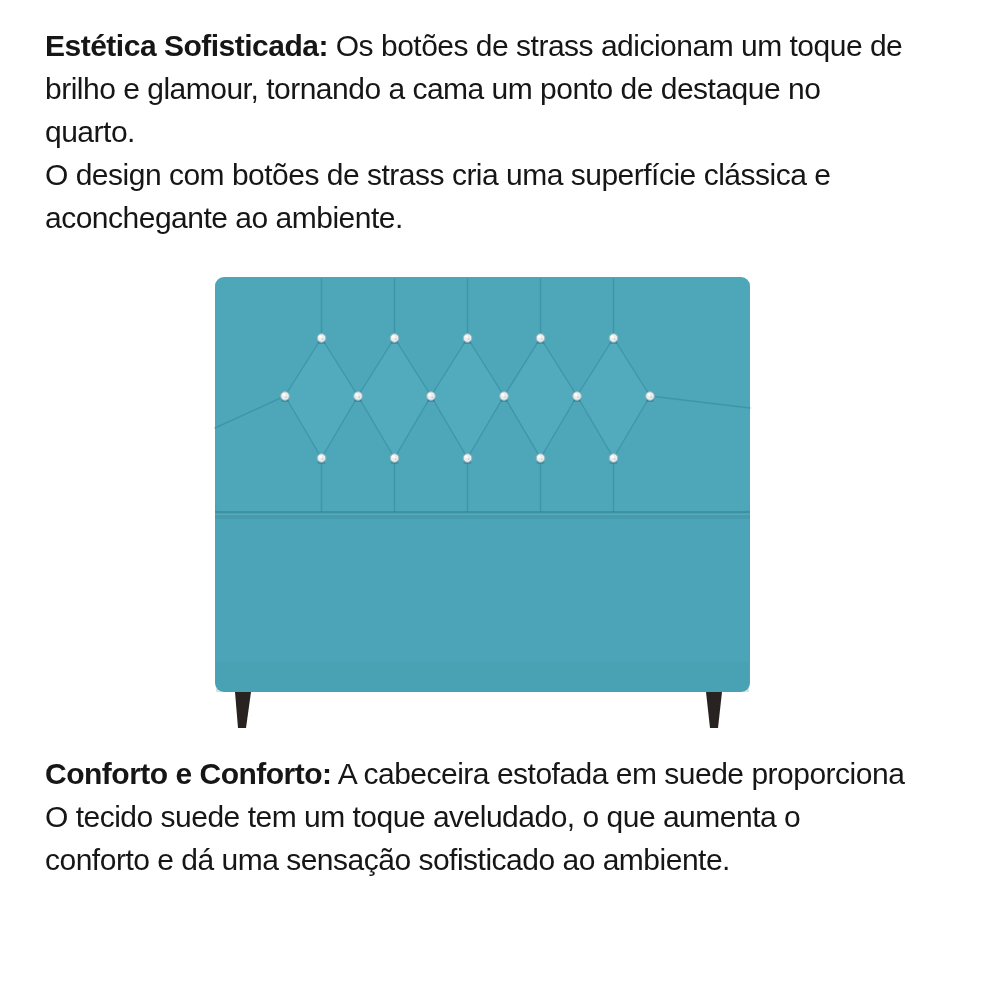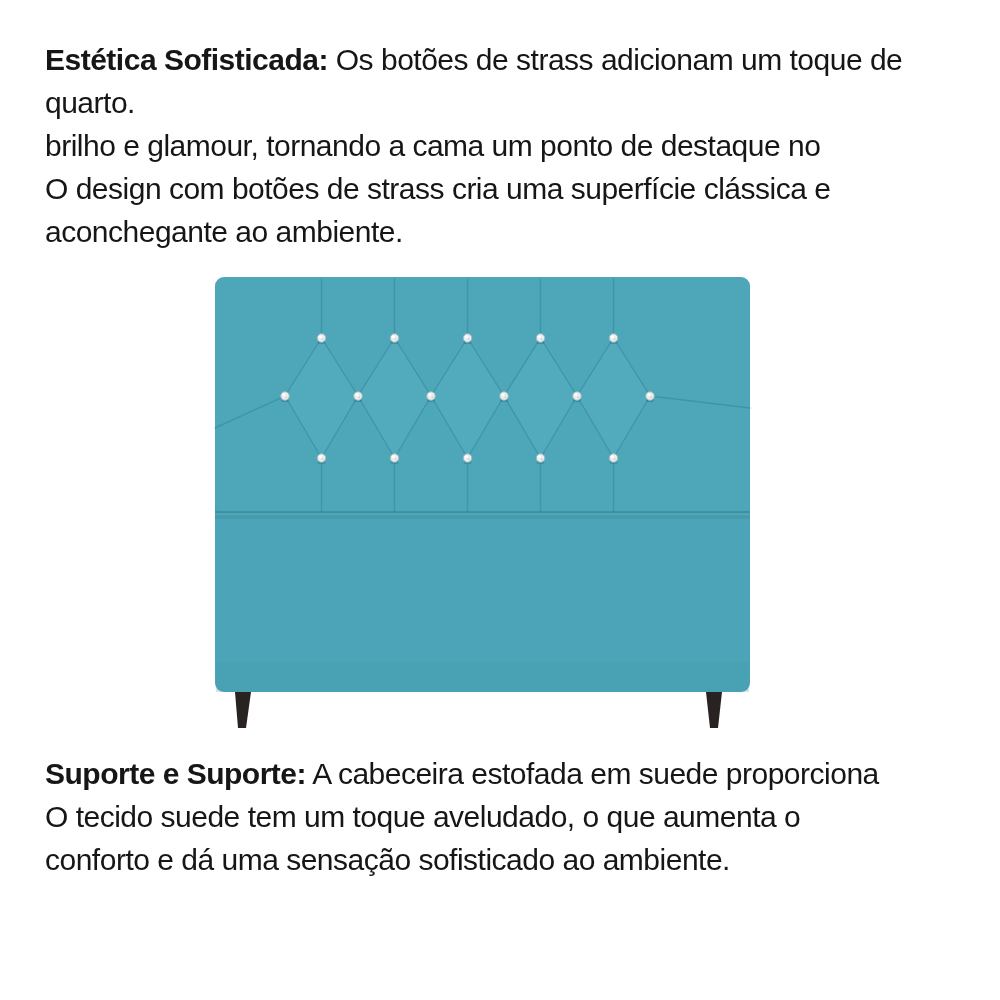--- a/index.html
+++ b/index.html
@@ -15,31 +15,31 @@
     background:var(--background);
     color:var(--text);
     font-family:"Liberation Sans",sans-serif;
   }
   .para{
     position:absolute;left:45px;
     font-size:30px;line-height:43px;letter-spacing:-0.5px;
     white-space:nowrap;
   }
   .para b{font-weight:700;}
-  #para-top{top:38px;}
+  #para-top{top:24px;}
   #para-bottom{top:752px;}
   #hb{position:absolute;left:190px;top:262px;width:580px;height:480px;}
 </style>
 </head>
 <body>
 
 <div id="para-top" class="para">
     <div><b>Estética Sofisticada:</b> Os botões de strass adicionam um toque de</div>
+    <div>brilho e glamour, tornando a cama um ponto de destaque no</div>
     <div>quarto.</div>
-    <div>brilho e glamour, tornando a cama um ponto de destaque no</div>
     <div>O design com botões de strass cria uma superfície clássica e</div>
     <div>aconchegante ao ambiente.</div>
   </div>
 
 <svg id="hb" viewBox="0 0 580 480" xmlns="http://www.w3.org/2000/svg" aria-label="Cabeceira estofada em suede azul turquesa com botões de strass e pés de madeira escura">
     <g>
       <polygon points="45,430 61,430 56,466 48,466" fill="var(--leg)"></polygon>
       <polygon points="516,430 532,430 528,466 520,466" fill="var(--leg)"></polygon>
     </g>
     <g>
@@ -187,16 +187,16 @@
       <g>
         <ellipse cx="423.5" cy="200.5" rx="4" ry="1.6" fill="#1E6577" fill-opacity="0.35"></ellipse>
         <circle cx="423.5" cy="196" r="4.3" fill="var(--crystal)" stroke="var(--crystal-edge)" stroke-width="1"></circle>
         <circle cx="422.3" cy="194.7" r="1.4" fill="#FFFFFF"></circle>
         <circle cx="424.8" cy="197.2" r="0.8" fill="#B9C8CC"></circle>
       </g>
     </g>
   </svg>
 
 <div id="para-bottom" class="para">
-    <div><b>Suporte e Suporte:</b> A cabeceira estofada em suede proporciona</div>
+    <div><b>Conforto e Conforto:</b> A cabeceira estofada em suede proporciona</div>
     <div>O tecido suede tem um toque aveludado, o que aumenta o</div>
     <div>conforto e dá uma sensação sofisticado ao ambiente.</div>
   </div>
 
 </body></html>

